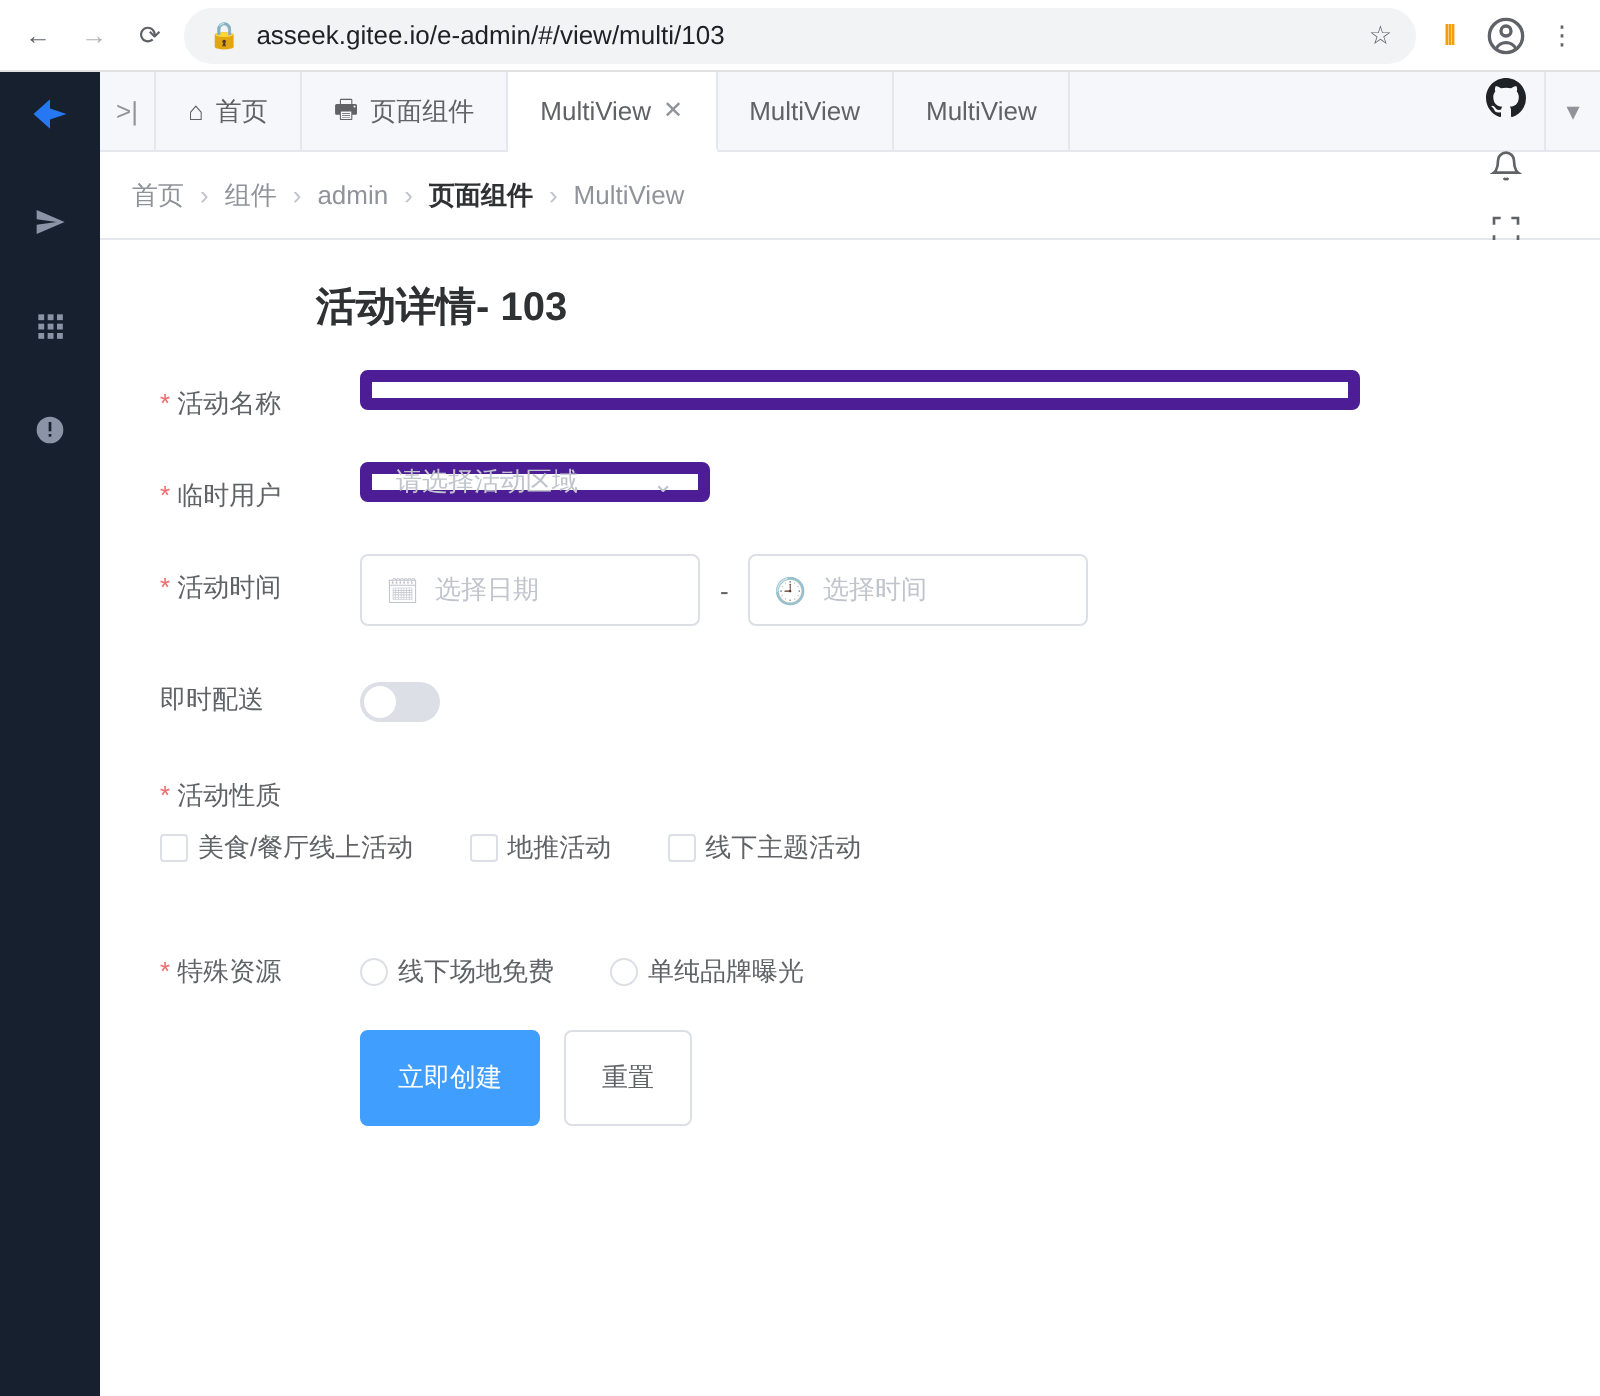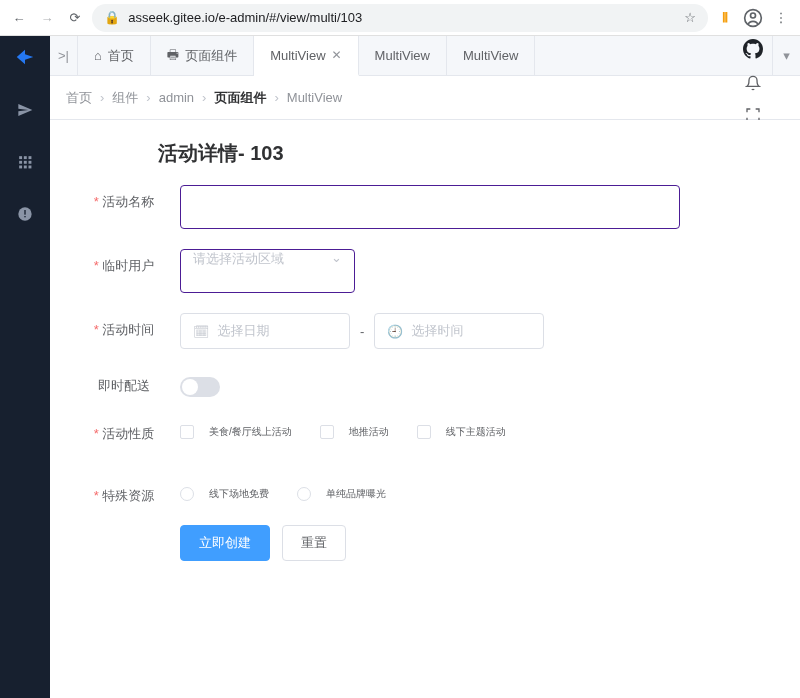--- a/index.html
+++ b/index.html
@@ -29,41 +29,41 @@
     .topbar { height: 44px; background: #fff; display: flex; align-items: center; padding: 0 16px; border-bottom: 1px solid #e4e7ed; }
     .crumbs { display: flex; align-items: center; gap: 8px; font-size: 13px; color: #909399; }
     .crumbs .sep { color: #c0c4cc; }
     .crumbs .bold { color: #303133; font-weight: 600; }
     .top-actions { margin-left: auto; display: flex; align-items: center; gap: 16px; color: #7f1d1d; flex-direction: column; }
     .top-actions .aitem { cursor: pointer; display: flex; align-items: center; gap: 4px; }
 
     .content { flex: 1; overflow: auto; padding: 20px 30px; background: #fff; }
     .page-title { font-size: 20px; font-weight: 700; color: #303133; margin-bottom: 18px; margin-left: 78px; }
     .form-row { display: flex; align-items: flex-start; margin-bottom: 20px; }
-    .form-row.nb { margin-bottom: 8px; }
-    .label { width: 100px; text-align: center; padding-right: 12px; padding-top: 8px; color: #606266; font-size: 13px; }
+    .form-row.nb { margin-bottom: 8px; flex-direction: column; }
+    .label { width: 100px; text-align: left; padding-right: 12px; padding-top: 8px; color: #606266; font-size: 13px; }
     .req::before { content: "* "; color: #f56c6c; }
     .ctrl { flex: 1; max-width: 500px; }
-    .input, .select { width: 100%; height: 44px; border: 1px solid #4c1d95; border-radius: 4px; padding: 0 12px; font-size: 13px; color: #606266; background: #fff; display: flex; align-items: flex-start; }
+    .input, .select { width: 100%; height: 20px; border: 6px solid #4c1d95; border-radius: 4px; padding: 0 12px; font-size: 13px; color: #606266; background: #fff; display: flex; align-items: center; }
     .input.full { width: 100%; }
     .select { width: 175px; color: #c0c4cc; justify-content: space-between; cursor: pointer; }
     .select .arrow { color: #c0c4cc; }
     .date-group { display: flex; align-items: center; gap: 10px; }
     .picker { width: 170px; height: 36px; border: 1px solid #dcdfe6; border-radius: 4px; padding: 0 12px; display: flex; align-items: center; gap: 8px; color: #c0c4cc; cursor: pointer; }
     .dash { color: #606266; }
     .switch { width: 40px; height: 20px; background: #dcdfe6; border-radius: 10px; position: relative; cursor: pointer; }
     .switch::after { content: ""; position: absolute; width: 16px; height: 16px; background: #fff; border-radius: 50%; top: 2px; left: 2px; }
     .check-group { display: flex; flex-wrap: wrap; gap: 28px; padding-top: 8px; }
-    .chk, .rad { display: flex; align-items: center; gap: 15px; cursor: pointer; font-size: 10px; color: #606266; }
+    .chk, .rad { display: flex; align-items: center; gap: 5px; cursor: pointer; font-size: 13px; color: #606266; }
     .box { width: 14px; height: 14px; border: 1px solid #dcdfe6; border-radius: 2px; background: #fff; }
     .circ { width: 14px; height: 14px; border: 1px solid #dcdfe6; border-radius: 50%; background: #fff; }
     .textarea { width: 100%; height: 56px; border: 1px solid #dcdfe6; border-radius: 4px; padding: 8px 12px; resize: vertical; font-size: 13px; position: relative; }
     .resize-h { position: absolute; bottom: 2px; right: 2px; width: 10px; height: 10px; background: linear-gradient(135deg, transparent 50%, #ccc 50%, #ccc 60%, transparent 60%, transparent 70%, #ccc 70%, #ccc 80%, transparent 80%); }
     .btns { display: flex; gap: 12px; }
-    .btn { height: 36px; padding: 0 18px; border-radius: 4px; cursor: pointer; display: flex; align-items: center; font-size: 13px; border: 1px solid #dcdfe6; background: #fff; color: #606266; font-family: Liberation Serif, serif; }
+    .btn { height: 48px; padding: 0 18px; border-radius: 4px; cursor: pointer; display: flex; align-items: center; font-size: 13px; border: 1px solid #dcdfe6; background: #fff; color: #606266; font-family: Liberation Serif, serif; }
     .btn.primary { background: #409eff; border-color: #409eff; color: #fff; }
   </style>
 </head>
 <body>
 
 <div class="browser-bar">
   <div class="bbtn">←</div>
   <div class="bbtn" style="opacity:.5">→</div>
   <div class="bbtn">⟳</div>
   <div class="url-bar">

